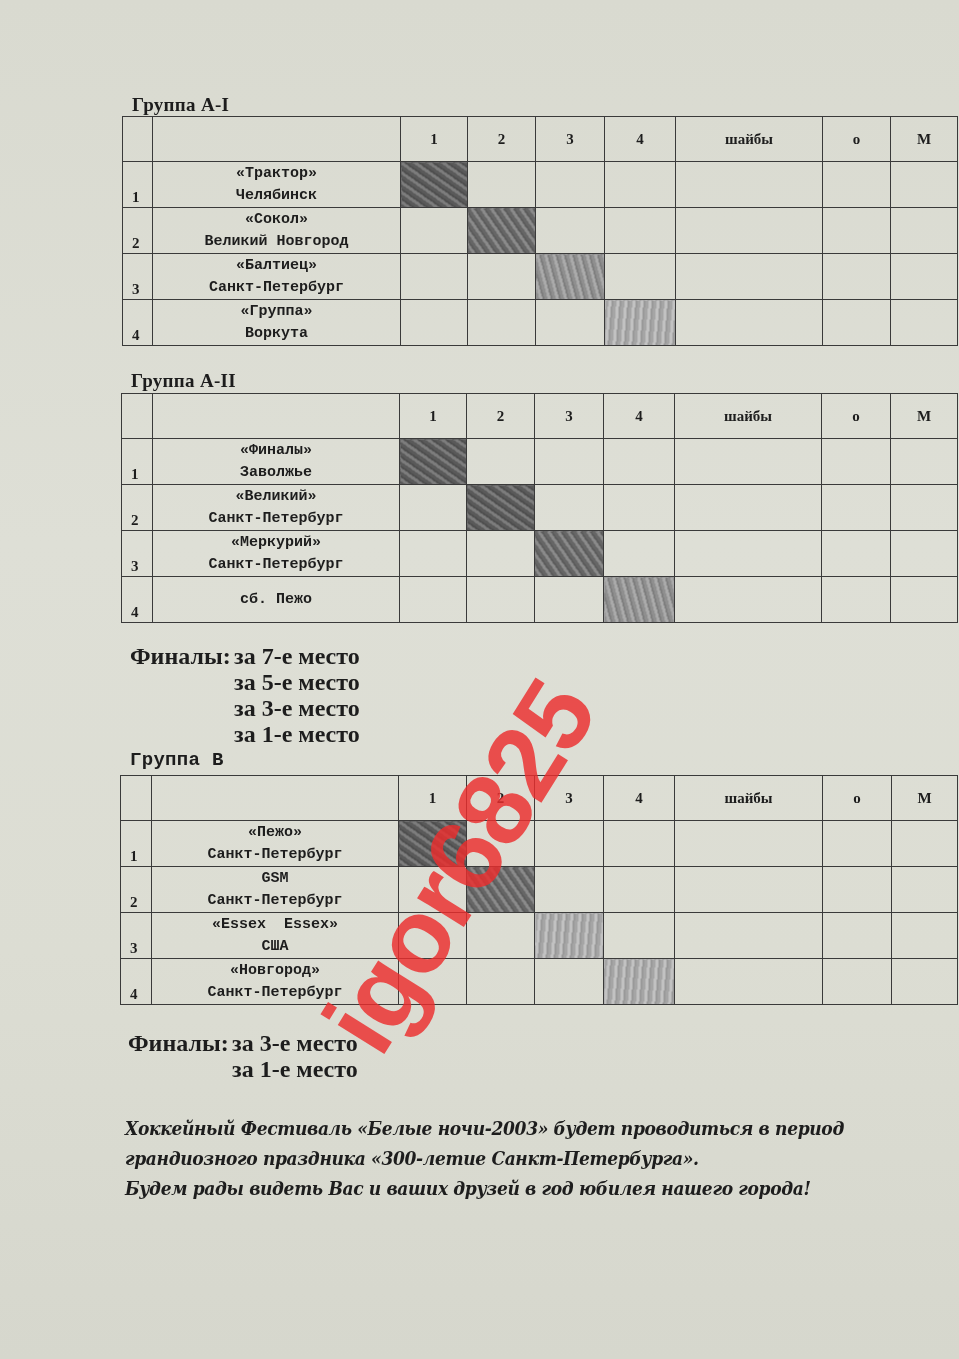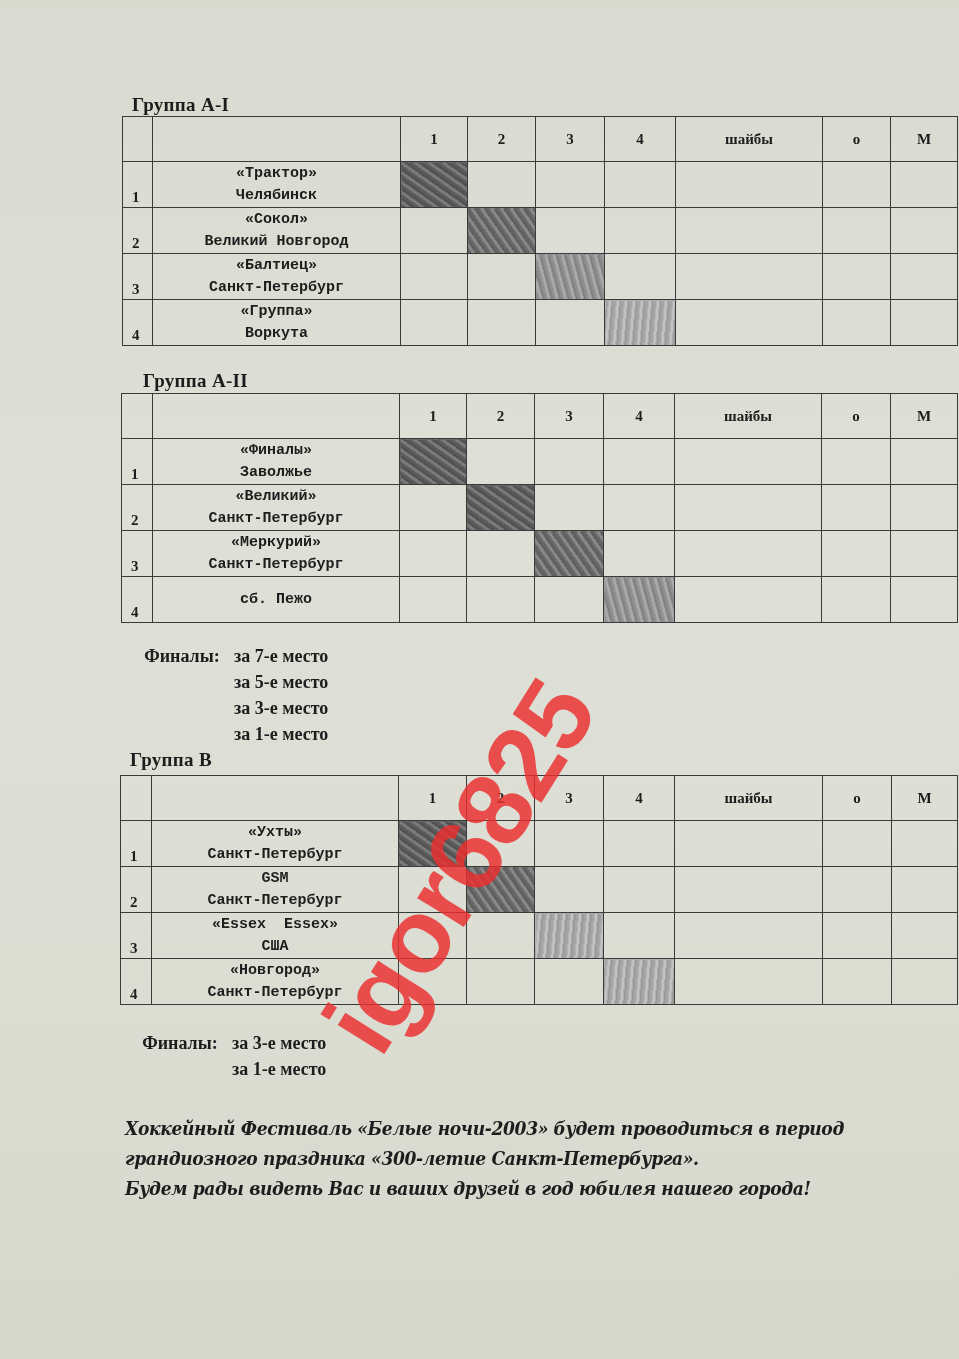--- a/index.html
+++ b/index.html
@@ -26,21 +26,21 @@
   table.grid tr.row td { height: 44px; }
   td.num { text-align: left !important; vertical-align: bottom !important; padding-left: 9px !important; padding-bottom: 1px !important; font-size: 15px; }
   td.team { line-height: 22px; font-size: 16px; }
   td.team span { display: block; font-family: Liberation Mono, monospace; }
   td.shade {
     background: repeating-linear-gradient(35deg, #5a5a5a 0 3px, #7c7c7c 3px 6px, #4e4e4e 6px 8px);
   }
   td.shade.s2 { background: repeating-linear-gradient(55deg, #666 0 3px, #8a8a8a 3px 6px, #5c5c5c 6px 8px); }
   td.shade.s3 { background: repeating-linear-gradient(75deg, #8f8f8f 0 3px, #aaa 3px 6px, #7e7e7e 6px 8px); }
   td.shade.s4 { background: repeating-linear-gradient(95deg, #a5a5a5 0 3px, #c2c2c2 3px 6px, #999 6px 8px); }
-  .finals { position: absolute; font-weight: bold; font-size: 18px; line-height: 26px; text-align: center; }
+  .finals { position: absolute; font-weight: bold; font-size: 24px; line-height: 26px; }
   .finals .lbl { display: inline-block; width: 104px; }
   .finals .line { white-space: nowrap; }
   .finals .ind { display: inline-block; width: 104px; }
   .note {
     position: absolute; left: 125px; top: 1103px; width: 830px;
     font-family: "DejaVu Serif", serif; font-style: italic; font-weight: bold;
     font-size: 19px; line-height: 30px; letter-spacing: -0.4px;
     transform: scaleX(0.9); transform-origin: left top; width: 930px;
   }
   .watermark {
@@ -135,21 +135,21 @@
           <td></td>
           <td></td>
       <td class="shade s4"></td>
       <td></td>
           <td></td>
           <td></td>
     </tr>
   </tbody>
     </table>
 
-  <div class="group-title" style="left:131px; top:360px;margin-left:12px;">Группа А-II</div>
+  <div class="group-title" style="left:131px; top:360px;">Группа А-II</div>
   <table class="grid" style="left:121px; top:383px; width:836px;">
     <colgroup>
       <col style="width:31px">
         <col style="width:247px">
         <col style="width:67px">
         <col style="width:68px">
         <col style="width:69px">
         <col style="width:71px">
         <col style="width:147px">
         <col style="width:69px">
@@ -225,21 +225,21 @@
   </tbody>
     </table>
 
   <div class="finals" style="left:130px; top:633px;">
     <div class="line"><span class="lbl">Финалы:</span><span>за 7-е место</span></div>
     <div class="line"><span class="ind"></span><span>за 5-е место</span></div>
     <div class="line"><span class="ind"></span><span>за 3-е место</span></div>
     <div class="line"><span class="ind"></span><span>за 1-е место</span></div>
   </div>
 
-  <div class="group-title" style="left:130px; top:739px;">Группа В</div>
+  <div class="group-title" style="left:130px; top:739px;font-family:Liberation Mono, monospace;">Группа В</div>
   <table class="grid" style="left:120px; top:765px; width:837px;">
     <colgroup>
       <col style="width:31px">
         <col style="width:247px">
         <col style="width:68px">
         <col style="width:68px">
         <col style="width:69px">
         <col style="width:71px">
         <col style="width:148px">
         <col style="width:69px">
@@ -253,21 +253,21 @@
       <td>2</td>
       <td>3</td>
       <td>4</td>
       <td>шайбы</td>
       <td>о</td>
       <td>М</td>
     </tr>
     <tr class="row">
       <td class="num">1</td>
       <td class="team">
-            <span>«Ухты»</span>
+            <span>«Пежо»</span>
             <span>Санкт-Петербург</span>
           </td>
       <td class="shade"></td>
       <td></td>
           <td></td>
           <td></td>
       <td></td>
           <td></td>
           <td></td>
     </tr>

